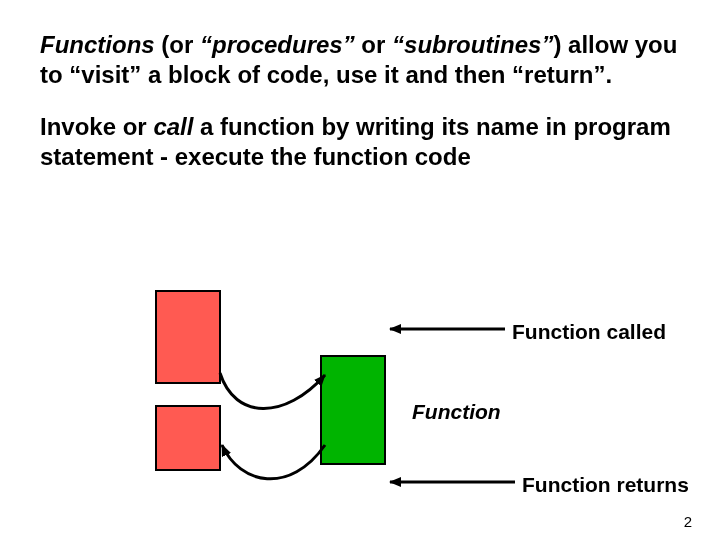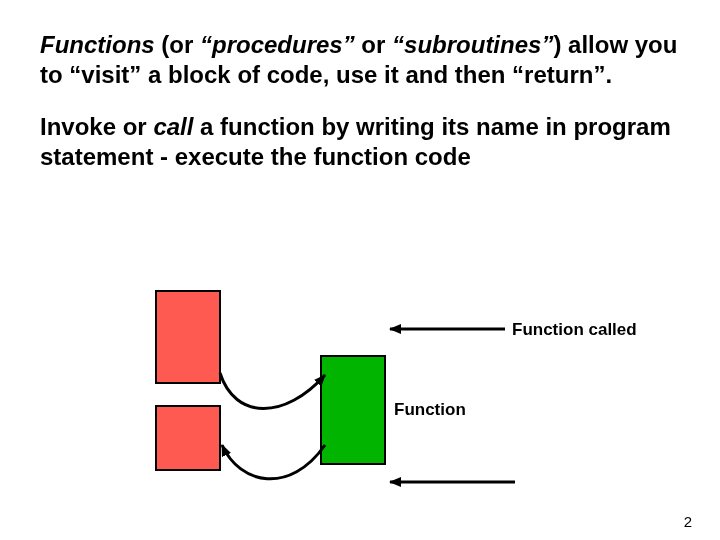--- a/index.html
+++ b/index.html
@@ -36,26 +36,26 @@
     position: absolute;
     border: 2px solid black;
   }
   .red { background: #ff5a52; }
   .green { background: #00b400; }
   .block-top-left { left: 25px; top: 5px; width: 62px; height: 90px; }
   .block-bot-left { left: 25px; top: 120px; width: 62px; height: 62px; }
   .block-green { left: 190px; top: 70px; width: 62px; height: 106px; }
   .label {
     position: absolute;
-    font-size: 17px;
+    font-size: 21px;
     font-weight: bold;
     white-space: nowrap;
   }
   .label-called { left: 382px; top: 35px; }
-  .label-function { left: 264px; top: 115px; }
+  .label-function { left: 282px; top: 115px; font-style: italic; }
   .label-returns { left: 392px; top: 188px; }
   .slidenum {
     position: absolute;
     right: 28px;
     bottom: 10px;
     font-size: 15px;
   }
   svg { position: absolute; overflow: visible; }
   .arrow-svg { left:0; top:0; width:560px; height:230px; }
 </style>
@@ -87,15 +87,16 @@
 
     <path d="M 195 160 C 160 210, 110 200, 92 160" fill="none" stroke="black" stroke-width="3" marker-end="url(#ah)"></path>
 
     <line x1="375" y1="44" x2="260" y2="44" stroke="black" stroke-width="3" marker-end="url(#ah)"></line>
 
     <line x1="385" y1="197" x2="260" y2="197" stroke="black" stroke-width="3" marker-end="url(#ah)"></line>
   </svg>
 
   <div class="label label-called">Function called</div>
   <div class="label label-function">Function</div>
+  <div class="label label-returns">Function returns</div>
 </div>
 
 <div class="slidenum">2</div>
 
 </body></html>

